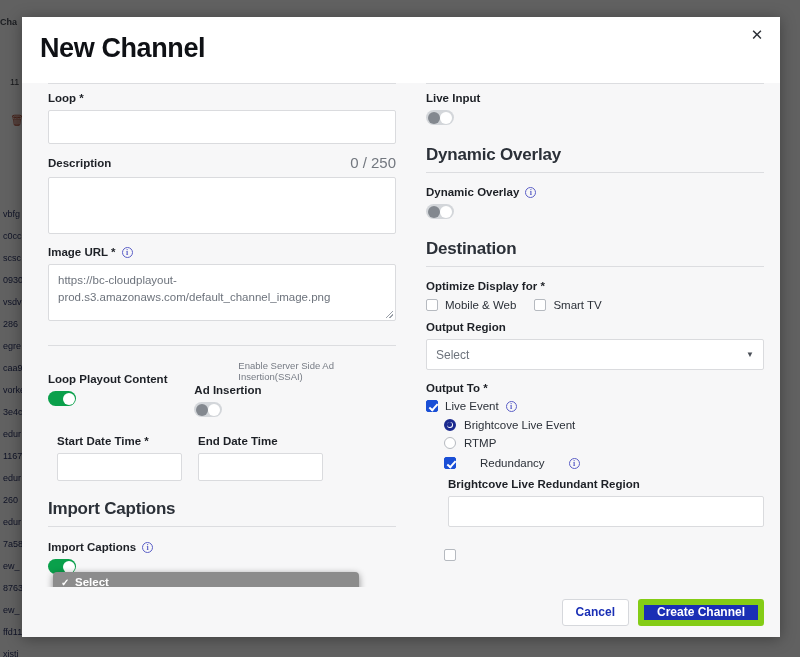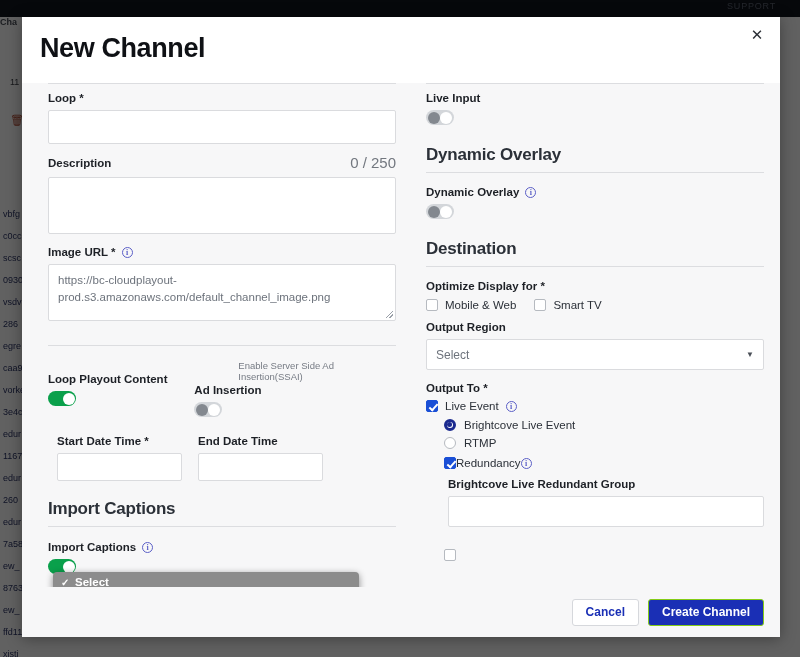--- a/index.html
+++ b/index.html
@@ -189,21 +189,21 @@
     content: "\2713"; position: absolute; left: 8px;
     font-size: 10px; color: #fff;
   }
 
   .btn {
     height: 27px; padding: 0 13px; border-radius: 3px;
     font-size: 12px; font-weight: bold; cursor: pointer;
     display: flex; align-items: center; justify-content: center;
   }
   #cancel-button { background: #fff; color: #1a2fb5; border: 1px solid #d6d8dc; }
-  #create-button { background: #1a2fb5; color: #fff; border: 1px solid #84cc16; }
+  #create-button { background: #1a2fb5; color: #fff; border: 6px solid #84cc16; }
 </style>
 </head>
 <body>
 
 <div id="backdrop">
   <div id="bg-body">
     <div class="bg-meta" id="bg-count">11 C</div>
     <div class="bg-meta" id="bg-trash">🗑</div>
     <div id="bg-colhead">Cha</div>
     <div id="bg-rows">
@@ -223,23 +223,20 @@
         <div class="bg-row">260</div>
         <div class="bg-row">edur</div>
         <div class="bg-row">7a58</div>
         <div class="bg-row">ew_</div>
         <div class="bg-row">8763</div>
         <div class="bg-row">ew_</div>
         <div class="bg-row">ffd11</div>
         <div class="bg-row">xisti</div>
       </div>
   </div>
-  <div id="bg-topbar">
-    <div id="bg-support">SUPPORT</div>
-  </div>
 </div>
 <div id="scrim"></div>
 
 <div id="modal">
 
   <div id="modal-header">
     <div id="modal-title">New Channel</div>
     <div id="close-btn">✕</div>
   </div>
 
@@ -379,28 +376,28 @@
         <span class="radio sel"></span>
         <span class="cb-label">Brightcove Live Event</span>
       </div>
       <div style="height:6px"></div>
       <div class="row-inline" style="gap:8px;padding-left:18px">
         <span class="radio"></span>
         <span class="cb-label">RTMP</span>
       </div>
 
       <div style="height:8px"></div>
-      <div class="row-inline" style="gap:0;padding-left:18px">
+      <div class="row-inline" style="gap:24px;padding-left:18px">
         <span class="cb checked"></span>
         <span class="cb-label">Redundancy</span>
         <span class="info-icon">i</span>
       </div>
 
       <div style="height:9px"></div>
-      <div class="label" style="padding-left:22px">Brightcove Live Redundant Group</div>
+      <div class="label" style="padding-left:22px">Brightcove Live Redundant Region</div>
       <div style="height:6px"></div>
       <div class="selectbox" style="margin-left:22px;width:316px">
         <span></span>
       </div>
 
       <div style="height:22px"></div>
       <div class="row-inline" style="gap:7px;padding-left:18px">
         <span class="cb"></span>
       </div>
     </div>

